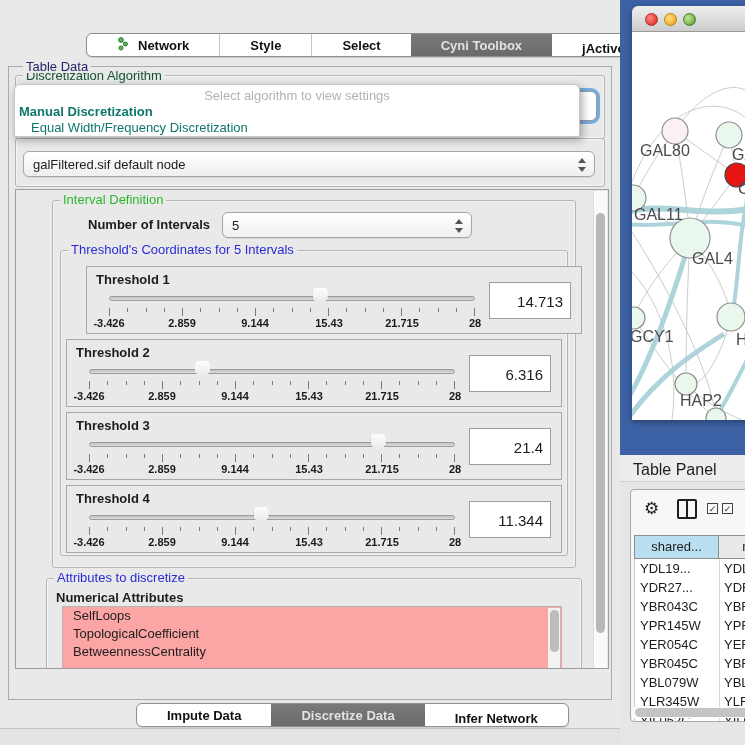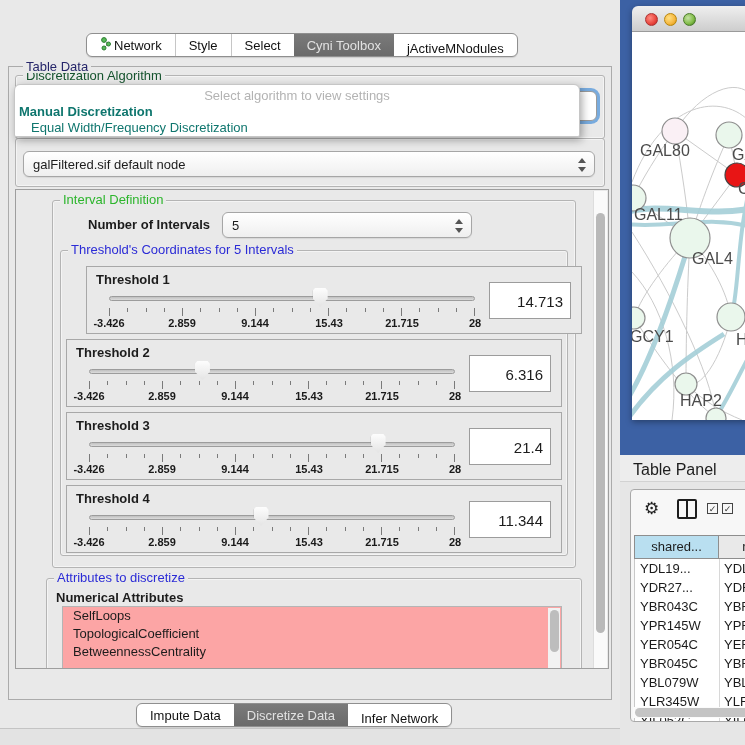--- a/index.html
+++ b/index.html
@@ -8,21 +8,21 @@
 
   
   .control-panel { position:absolute; left:0; top:0; width:620px; height:745px; background:#E9E9E9; }
   .cp-titlebar { position:absolute; left:0; top:0; width:620px; height:27px; border-bottom:1px solid #C9C9C9; }
   .cp-title { position:absolute; left:10px; top:6px; font-size:13px; color:#1d1d1d; }
   .float-btn { position:absolute; left:566px; top:8px; width:11px; height:11px; border:1.5px solid #333; border-radius:2px; cursor:pointer; }
   .close-btn { position:absolute; left:589px; top:4px; font-size:14px; font-weight:bold; color:#222; cursor:pointer; }
 
   
   .seg-bar { position:absolute; display:flex; height:24px; background:#fff; border:1px solid #8F8F8F; border-radius:6px; overflow:hidden; box-shadow:0 1px 1px rgba(0,0,0,0.12); }
-  .seg { display:flex; align-items:center; gap:2px; padding:0 13px; font-weight:normal; font-size:13px; color:#111; border-left:1px solid #C6C6C6; cursor:pointer; white-space:nowrap; }
+  .seg { display:flex; align-items:center; gap:9px; padding:0 30px; font-weight:bold; font-size:13px; color:#111; border-left:1px solid #C6C6C6; cursor:pointer; white-space:nowrap; }
   .seg:first-child { border-left:none; }
   .seg.selected { background:linear-gradient(#7A7A7A,#6A6A6A); color:#E2E2E2; border-left:none; }
   .seg.selected + .seg { border-left:none;align-items:flex-end; }
   .top-tabs { left:86px; top:33px; }
   .bottom-tabs { left:136px; top:703px; }
 
   .main-panel { position:absolute; left:8px; top:66px; width:604px; height:634px; border:1px solid #ABABAB; background:#E9E9E9; }
 
   
   .groupbox { position:absolute; border:1px solid #B4B4B4; border-radius:3px; box-shadow:inset 0 0 0 1px rgba(255,255,255,0.5); }

